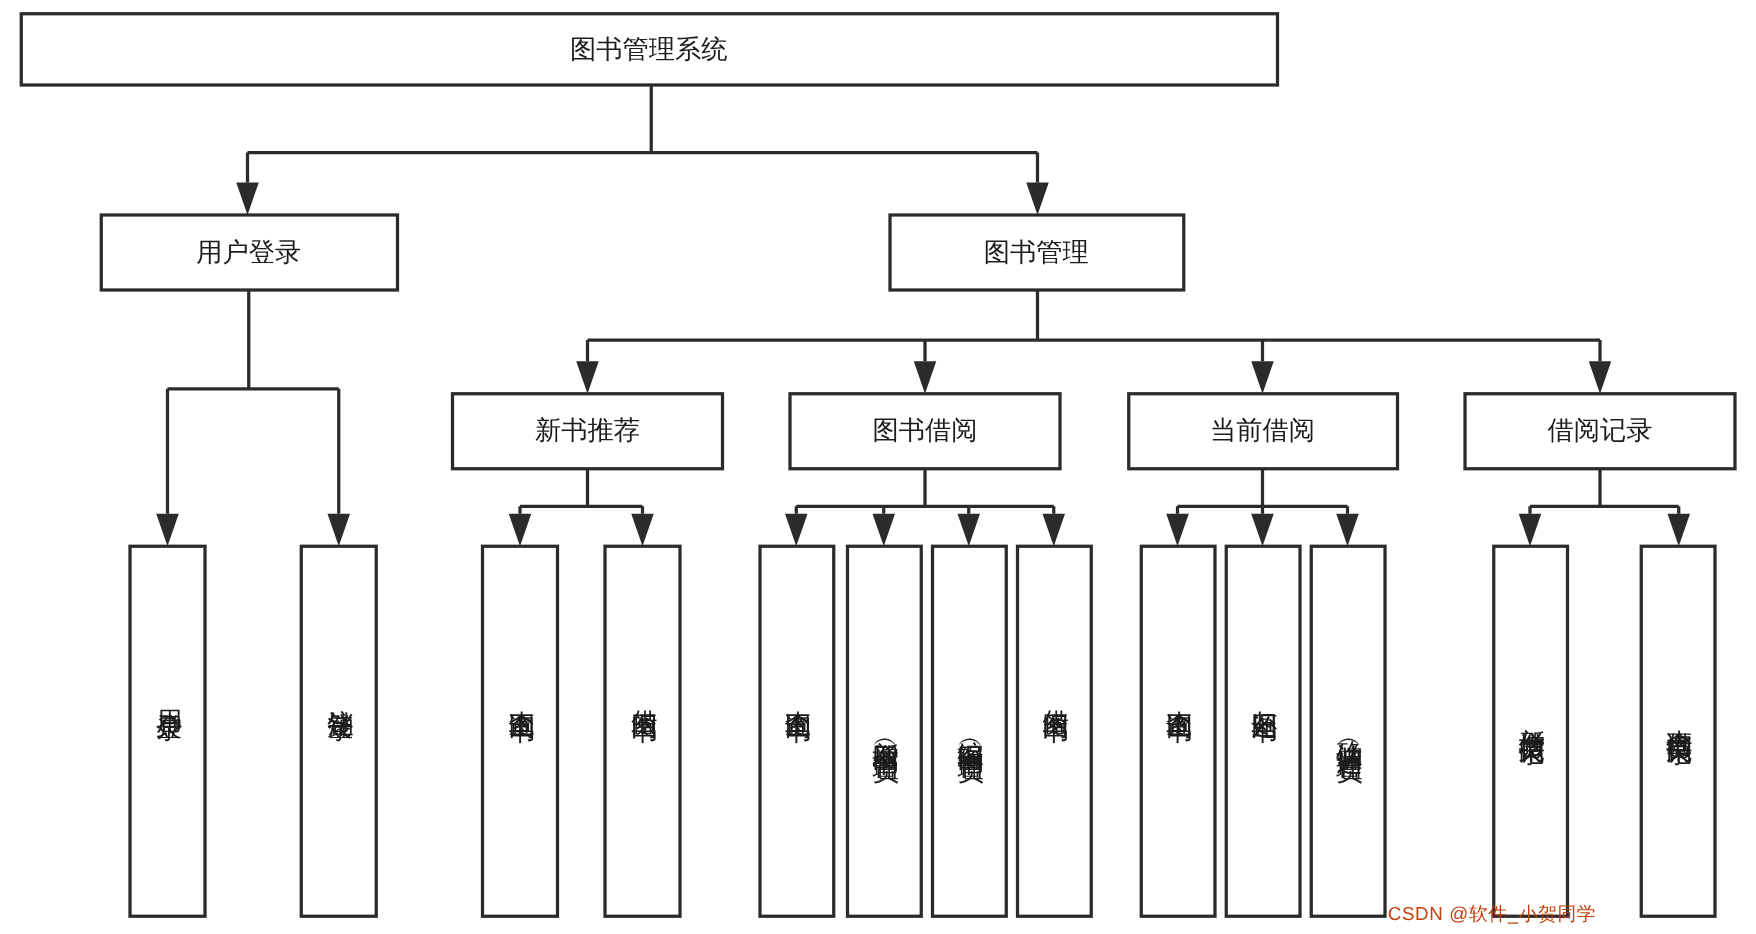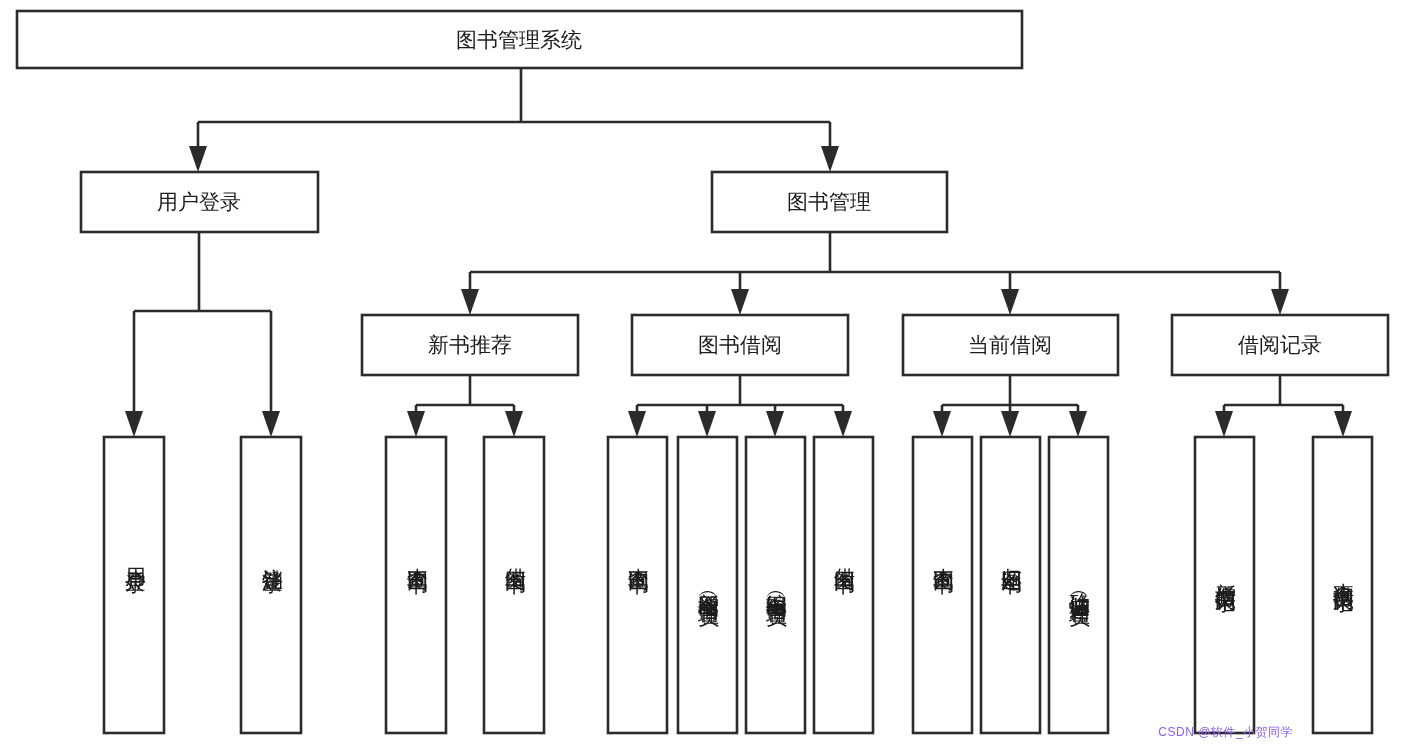--- a/index.html
+++ b/index.html
@@ -54,25 +54,25 @@
   }
   .node-label.vertical {
     font-size: 21px;
     writing-mode: vertical-rl;
     text-orientation: upright;
     letter-spacing: 2px;
     text-anchor: middle;
   }
   .watermark {
     position: absolute;
-    right: 4px;
+    right: 20px;
     bottom: 6px;
     font-family: "Liberation Sans", "DejaVu Sans", sans-serif;
-    font-size: 12px;
-    color: #8b5cf6;
+    font-size: 15px;
+    color: #c2410c;
     letter-spacing: 0.5px;
     user-select: none;
     pointer-events: none;
   }
 </style>
 </head>
 <body>
 
 <div id="diagram-root">
 

